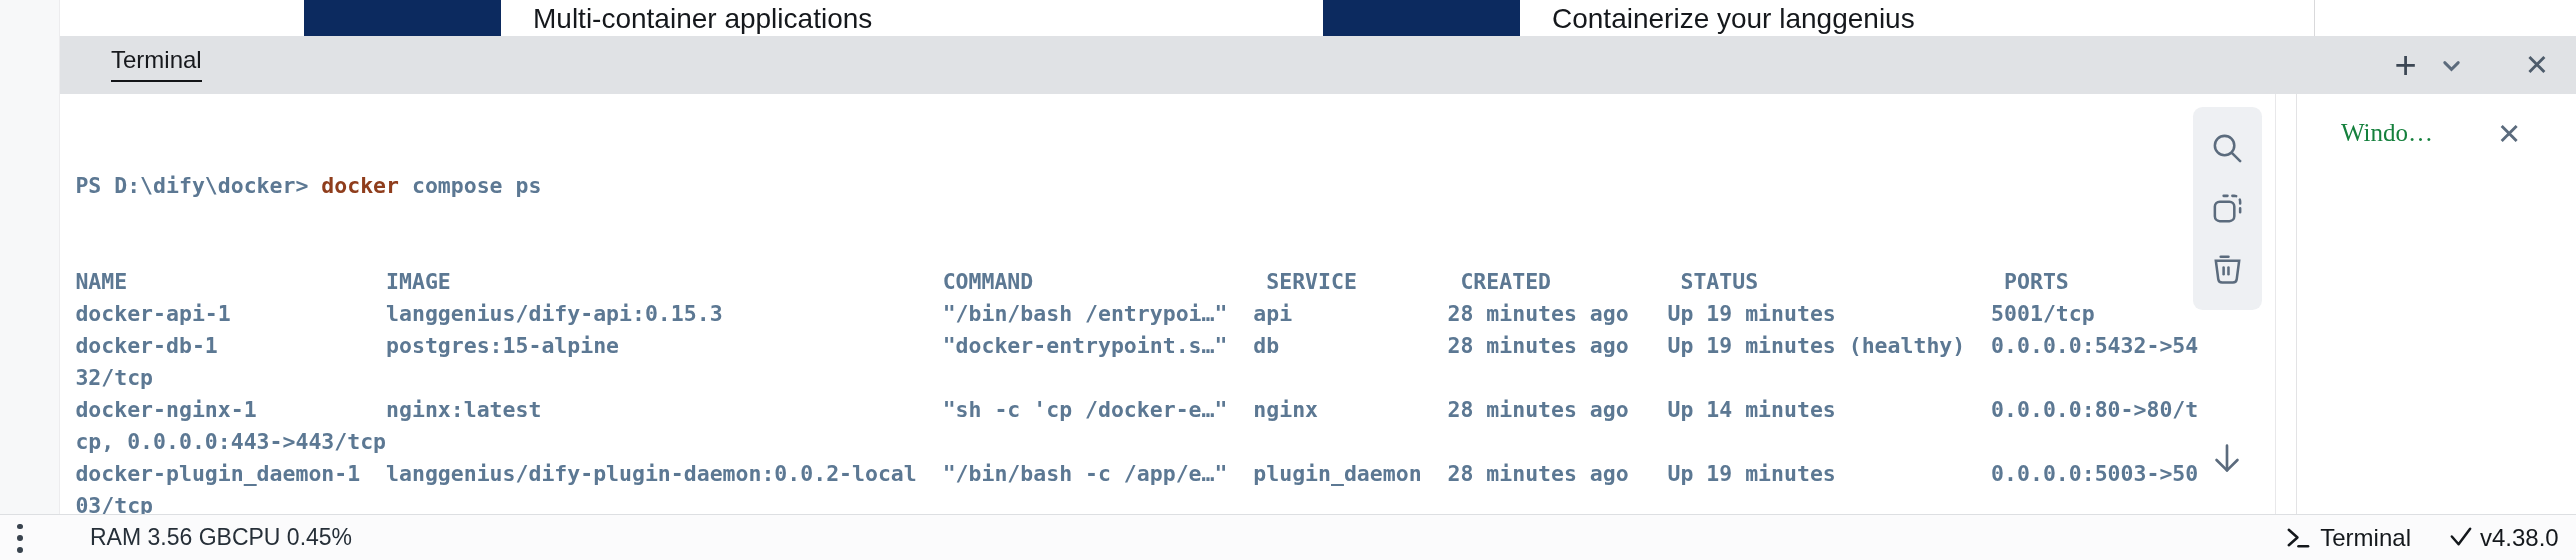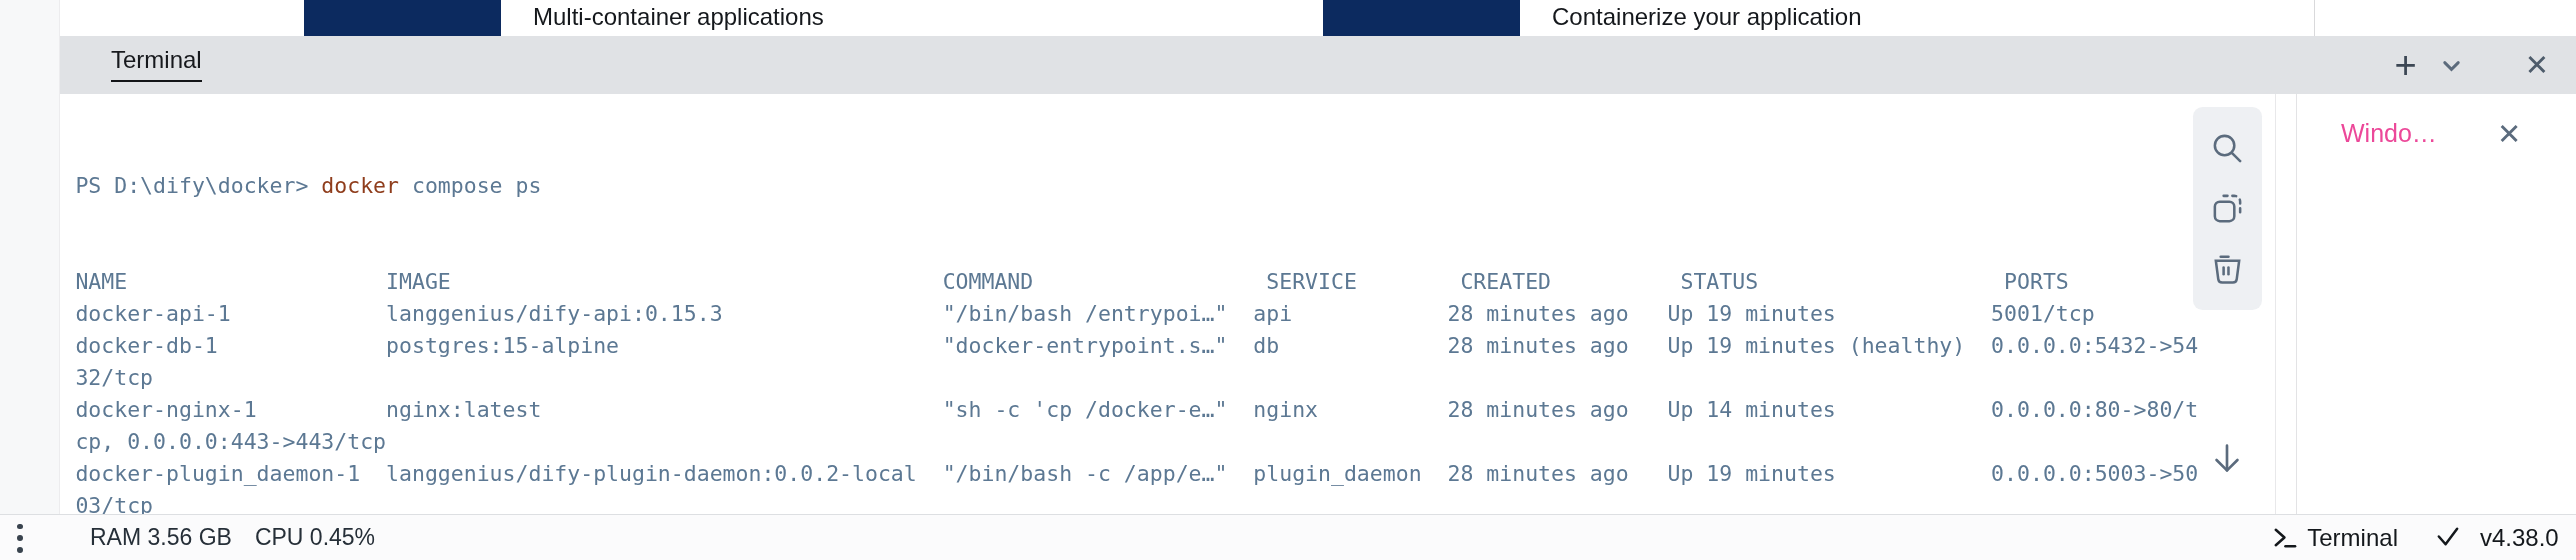--- a/index.html
+++ b/index.html
@@ -6,72 +6,72 @@
   body{
     width:2576px;height:561px;position:relative;overflow:hidden;
     background:#ffffff;font-family:"Liberation Sans",sans-serif;
   }
   
   .top-strip{position:absolute;left:0;top:0;width:2576px;height:36px;background:#ffffff;overflow:hidden;}
   .left-strip{position:absolute;left:0;top:0;width:60px;height:514px;background:#f7f8f9;border-right:1px solid #ececee;box-sizing:border-box;}
   .card-thumb{position:absolute;top:0;height:36px;width:197px;}
   .card-thumb.c1{left:304px;}
   .card-thumb.c2{left:1323px;}
-  .card-title{position:absolute;top:2.9px;font-size:24px;font-weight:500;color:#15181c;white-space:nowrap;}
+  .card-title{position:absolute;top:2.9px;font-size:28px;font-weight:500;color:#15181c;white-space:nowrap;}
   .card-title.t1{left:533px;}
   .card-title.t2{left:1552px;}
   .top-divider{position:absolute;left:2314px;top:0;width:1px;height:36px;background:#d9d9db;}
 
   
   .tab-bar{position:absolute;left:60px;top:36px;width:2516px;height:58px;background:#e0e2e5;}
   .tab{position:absolute;left:51px;top:9.6px;height:42px;display:flex;align-items:flex-start;cursor:pointer;}
   .tab-label{font-size:24px;color:#17191d;padding-bottom:6.7px;border-bottom:2.9px solid #121417;}
   .tabbar-actions{position:absolute;right:27px;top:0;height:58px;display:flex;align-items:center;}
   .icon-btn{display:flex;align-items:center;justify-content:center;cursor:pointer;background:none;border:none;padding:0;}
   .plus-glyph{font-size:38px;font-weight:300;color:#3c4754;line-height:1;}
   .x-glyph{font-size:29px;color:#4e5c6b;line-height:1;}
   .gap-sm{margin-left:21px;}
   .gap-lg{margin-left:60px;}
 
   
-  .terminal-pane{position:absolute;left:60px;top:94px;width:2216px;height:420px;background:#ffffff;border-right:1px solid #e8e8ea;box-sizing:border-box;overflow:hidden;}
+  .terminal-pane{position:absolute;left:60px;top:94px;width:2216px;height:420px;background:#ffffff;border-right:1px solid #e8e8ea;box-sizing:border-box;overflow:hidden;font-weight:bold;}
   .terminal-text{position:absolute;left:15.4px;top:11.5px;font-family:"DejaVu Sans Mono",monospace;font-size:21.5px;line-height:32px;white-space:pre;}
   .terminal-text .line{height:32px;}
 
   
   .terminal-toolbar{position:absolute;left:2193px;top:107px;width:69px;height:203px;background:#eef0f3;border-radius:9.6px;display:flex;flex-direction:column;align-items:center;justify-content:space-evenly;}
   .tool-icon{width:38px;height:38px;display:flex;align-items:center;justify-content:center;cursor:pointer;}
   .scroll-down-btn{position:absolute;left:2206px;top:438px;width:42px;height:42px;display:flex;align-items:center;justify-content:center;cursor:pointer;}
 
   
   .side-panel{position:absolute;left:2296px;top:94px;width:280px;height:420px;background:#ffffff;border-left:1px solid #e3e3e5;box-sizing:border-box;}
-  .side-panel-title{position:absolute;left:44px;top:25px;font-size:25px;font-weight:500;color:#ec4899;}
+  .side-panel-title{position:absolute;left:44px;top:25px;font-size:25px;font-weight:500;color:#15803d;font-family:Liberation Serif, serif;}
   .side-panel-close{position:absolute;left:200px;top:23px;font-size:29px;color:#5b6b7d;cursor:pointer;}
 
   
   .status-bar{position:absolute;left:0;top:514px;width:2576px;height:46px;background:#fbfbfc;border-top:1px solid #dddfe2;box-sizing:border-box;}
   .kebab{position:absolute;left:17.3px;top:8.6px;width:7.7px;height:29px;display:flex;flex-direction:column;justify-content:space-between;cursor:pointer;}
   .kebab span{width:5.8px;height:5.8px;border-radius:50%;background:#39434e;}
   .stats{position:absolute;left:90px;top:0;height:45px;display:flex;align-items:center;font-size:23px;color:#262f38;}
-  .stats .s1{margin-right:23px;}
+  .stats .s1{}
   .stats .s2{margin-right:50px;}
   .status-right{position:absolute;right:17.3px;top:0;height:45px;display:flex;align-items:center;font-size:24px;color:#14181c;}
   .status-right .lbl{margin-left:9.6px;cursor:pointer;}
-  .status-right .ver{margin-left:19px;}
+  .status-right .ver{margin-left:6px;}
   .chk{margin-left:36px;display:flex;align-items:center;}
   svg{display:block;}
 </style>
 </head>
 <body>
 
 <div class="top-strip">
   <div class="card-thumb c1" style="background: rgb(12, 42, 95);"></div>
   <div class="card-title t1">Multi-container applications</div>
   <div class="card-thumb c2" style="background: rgb(12, 42, 95);"></div>
-  <div class="card-title t2">Containerize your application</div>
+  <div class="card-title t2">Containerize your langgenius</div>
   <div class="top-divider"></div>
 </div>
 
 <div class="left-strip"></div>
 
 <div class="tab-bar">
   <div class="tab">
     <span class="tab-label">Terminal</span>
   </div>
   <div class="tabbar-actions">

